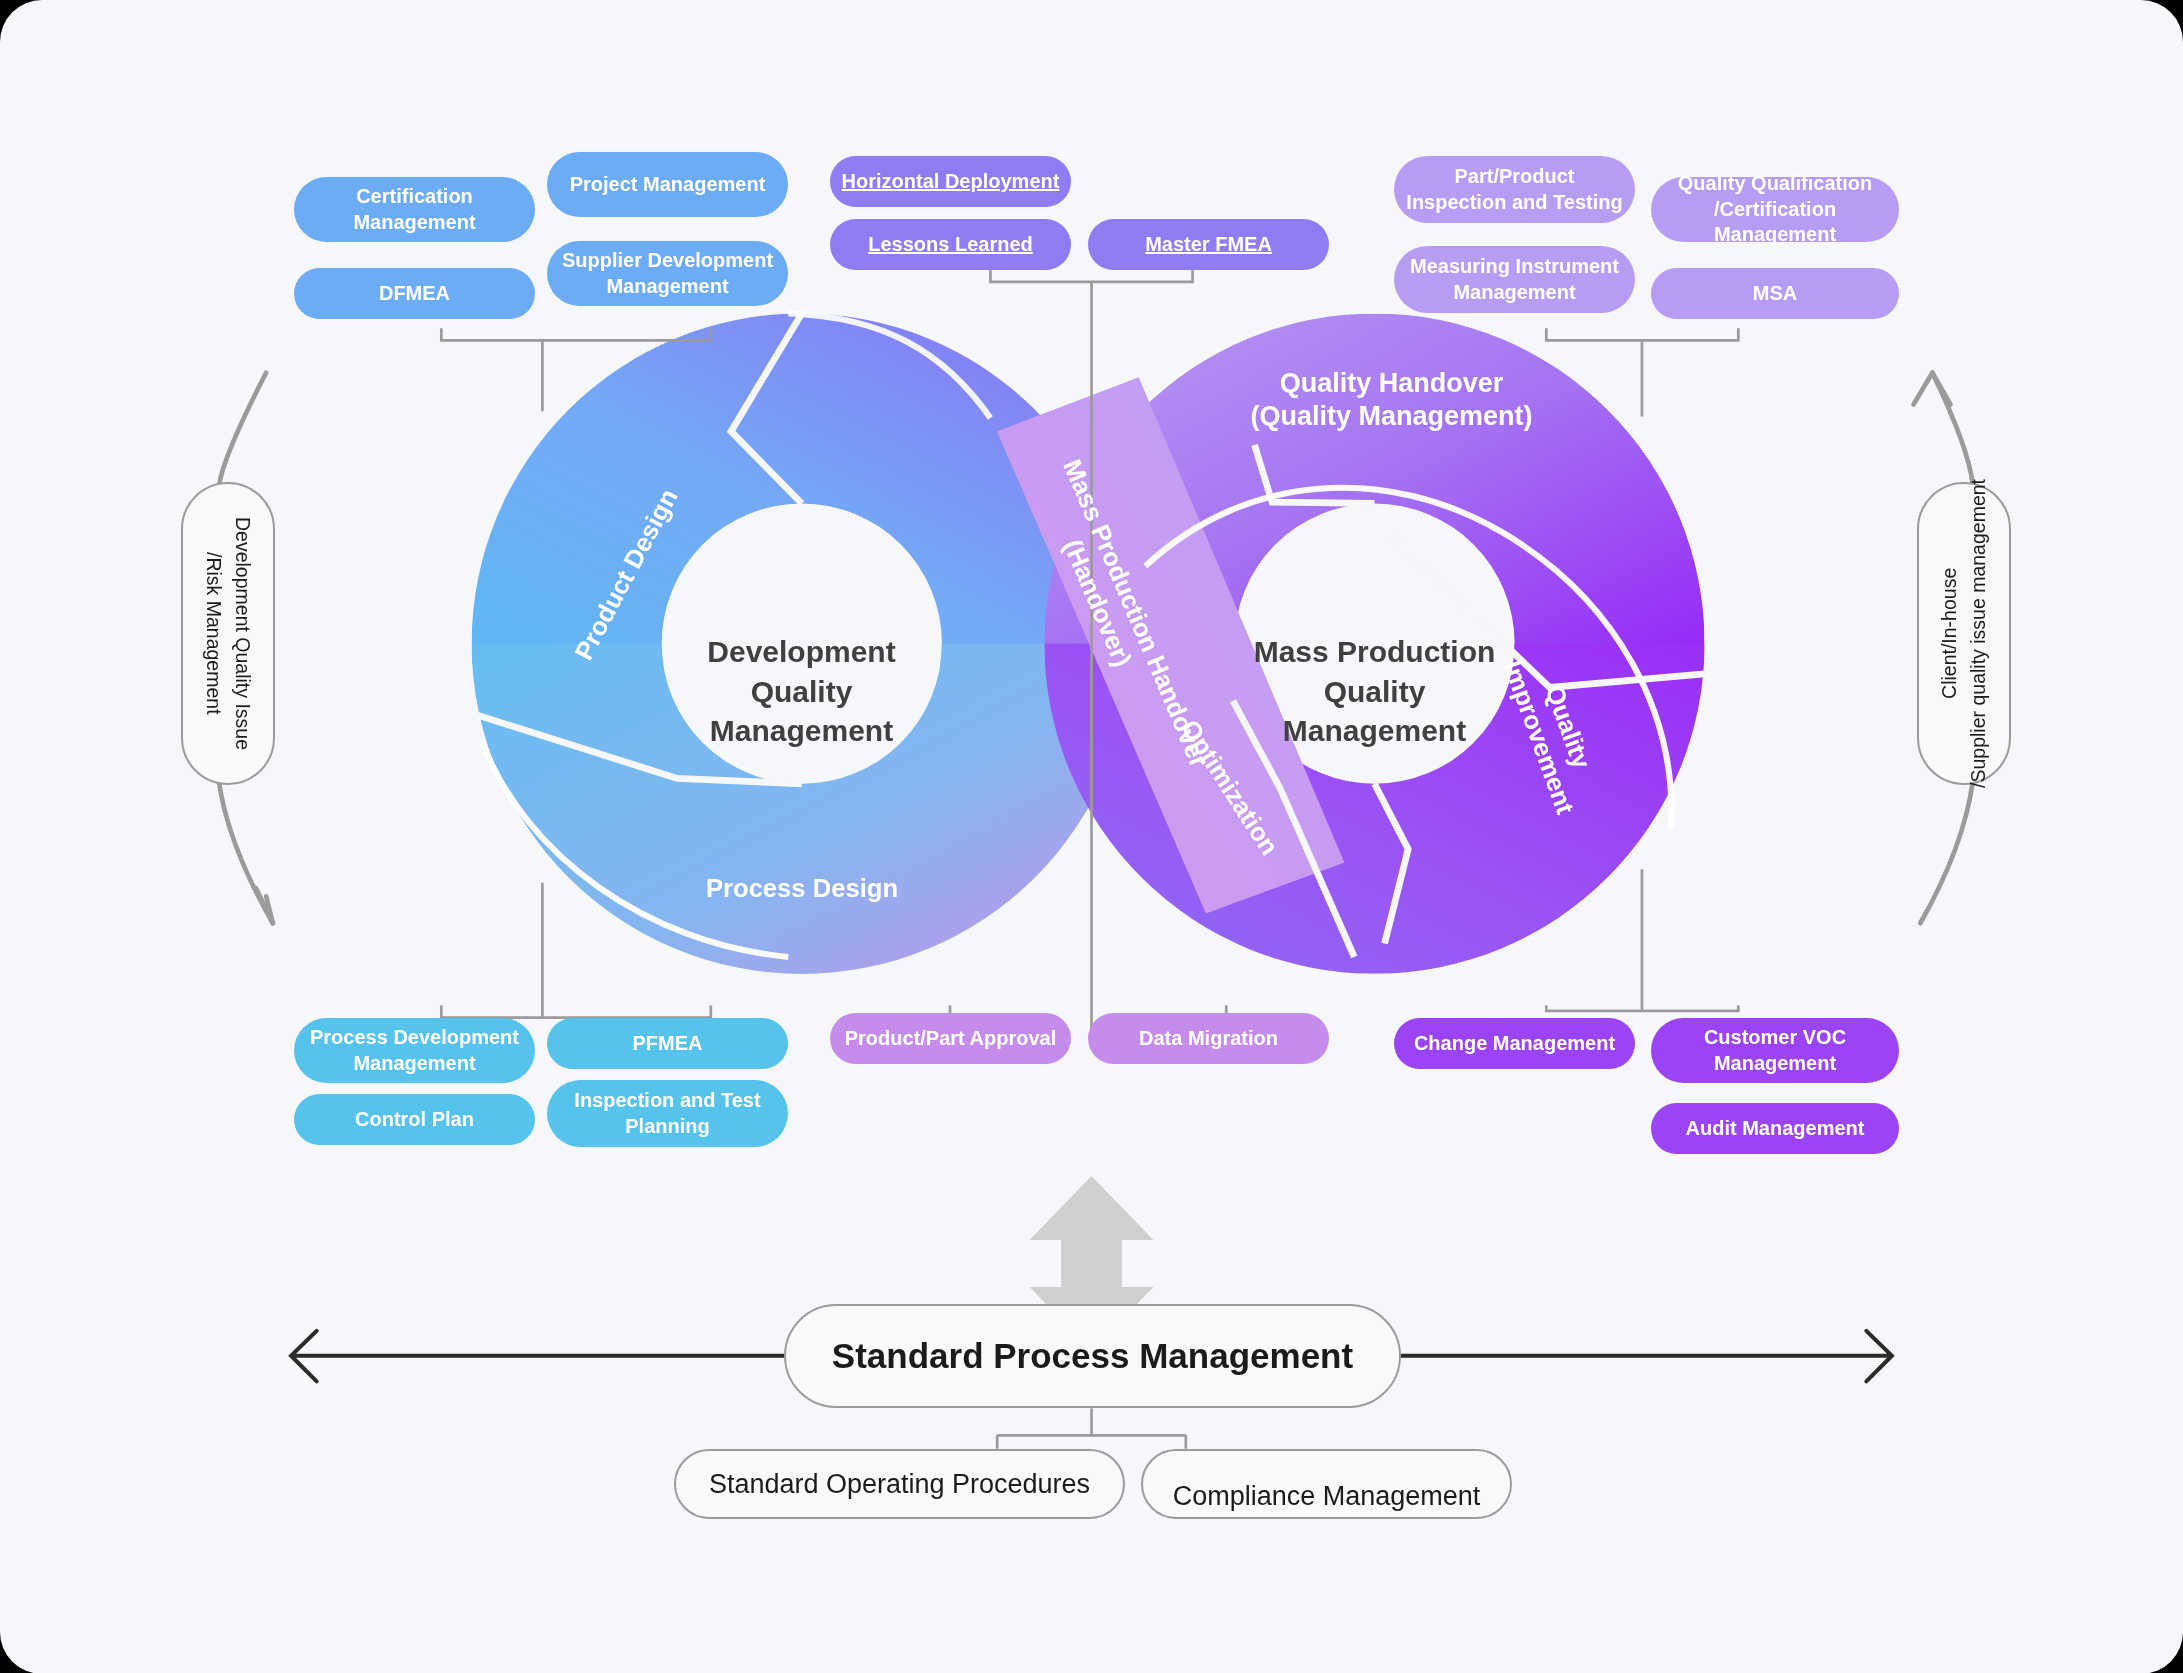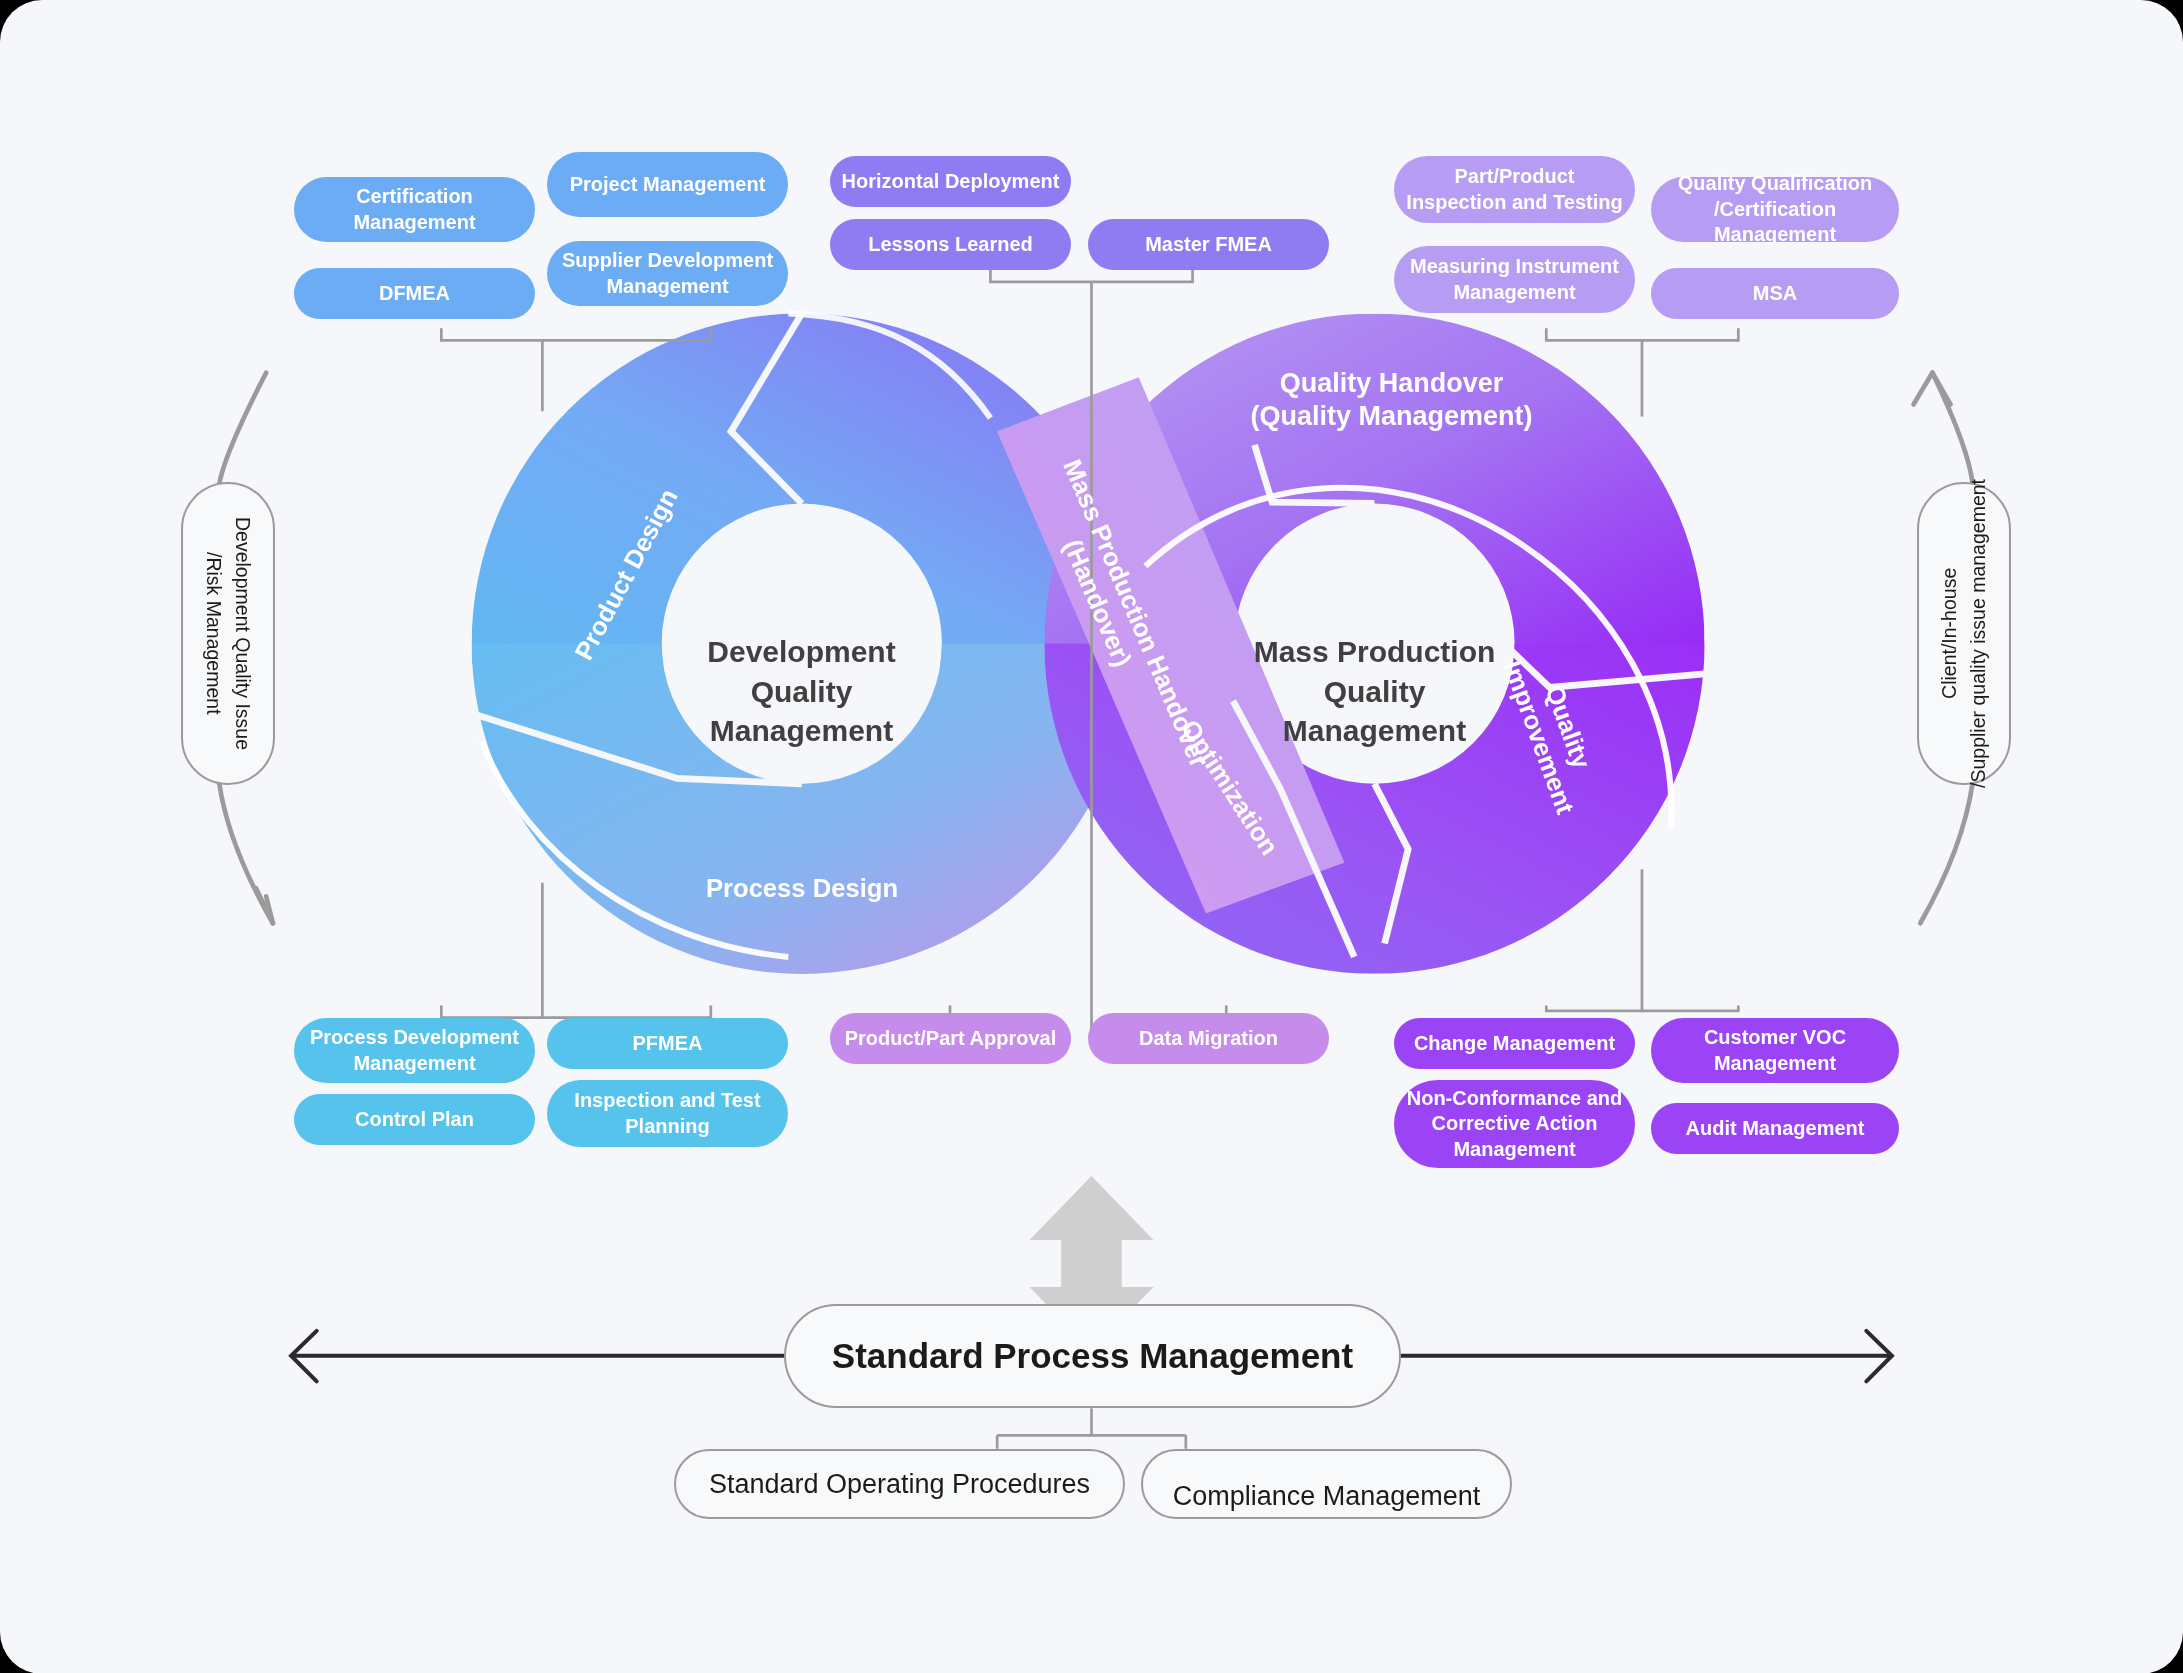--- a/index.html
+++ b/index.html
@@ -7,21 +7,21 @@
        font-family:"Liberation Sans","DejaVu Sans",sans-serif;}
   #canvas{position:absolute;left:0;top:0;width:2183px;height:1674px;
           background:#f5f7fa;border-radius:42px;overflow:hidden;}
 
   .pill{position:absolute;border-radius:673px;display:flex;align-items:center;
         justify-content:center;text-align:center;color:#fff;font-weight:600;
         line-height:1.28;box-sizing:border-box;padding:4px 9.4px;}
 
   .c-blue   {background:#6cacf5;}
   .c-cyan   {background:#56c3ec;}
-  .c-violet {background:#8f7cf3;}
+  .c-violet {background:#8f7cf3;text-decoration:underline;}
   .c-orchid {background:#c68cec;}
   .c-lilac  {background:#b69cf2;}
   .c-purple {background:#9b44f5;}
 
   .outline-pill{position:absolute;border:2px solid #9b9b9b;border-radius:673px;
         background:#f7f9fb;display:flex;align-items:center;justify-content:center;
         text-align:center;color:#1b1b1b;box-sizing:border-box;}
 
   .vlabel{writing-mode:vertical-rl;}
   .vlabel-flip{writing-mode:vertical-rl;transform:rotate(180deg);}
@@ -216,23 +216,20 @@
   <div class="pill c-cyan" style="left:294px;top:1094px;width:241px;height:51px;font-size:20px;">Control Plan</div>
   <div class="pill c-cyan" style="left:547px;top:1080px;width:241px;height:67px;font-size:20px;">Inspection
 and Test Planning</div>
 
   <div class="pill c-orchid" style="left:830px;top:1013px;width:241px;height:51px;font-size:20px;">Product/Part Approval</div>
   <div class="pill c-orchid" style="left:1088px;top:1013px;width:241px;height:51px;font-size:20px;">Data Migration</div>
 
   <div class="pill c-purple" style="left:1394px;top:1018px;width:241px;height:51px;font-size:20px;">Change Management</div>
   <div class="pill c-purple" style="left:1651px;top:1018px;width:248px;height:65px;font-size:20px;">Customer VOC
 Management</div>
-  <div class="pill c-purple" style="left:1394px;top:1080px;width:241px;height:88px;font-size:20px;">Non-Conformance
-and Corrective
-Action Management</div>
   <div class="pill c-purple" style="left:1651px;top:1103px;width:248px;height:51px;font-size:20px;">Audit Management</div>
 
   <div class="outline-pill" style="left:784px;top:1304px;width:617px;height:104px;">
     <span style="font-size:35px;font-weight:700;color:#1b1b1b;">Standard Process Management</span>
   </div>
 
   <div class="outline-pill" style="left:674px;top:1449px;width:451px;height:70px;">
     <span style="font-size:27px;color:#1b1b1b;">Standard Operating Procedures</span>
   </div>
 

